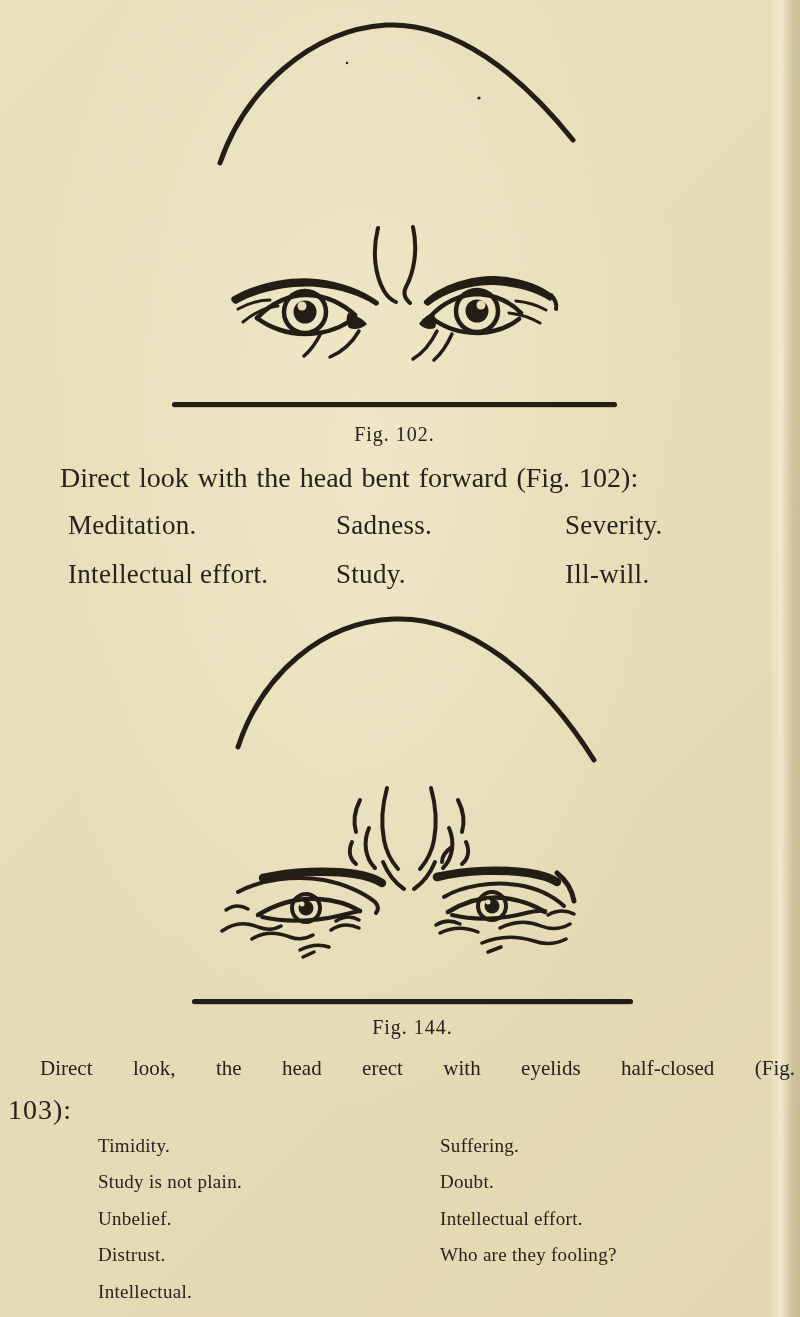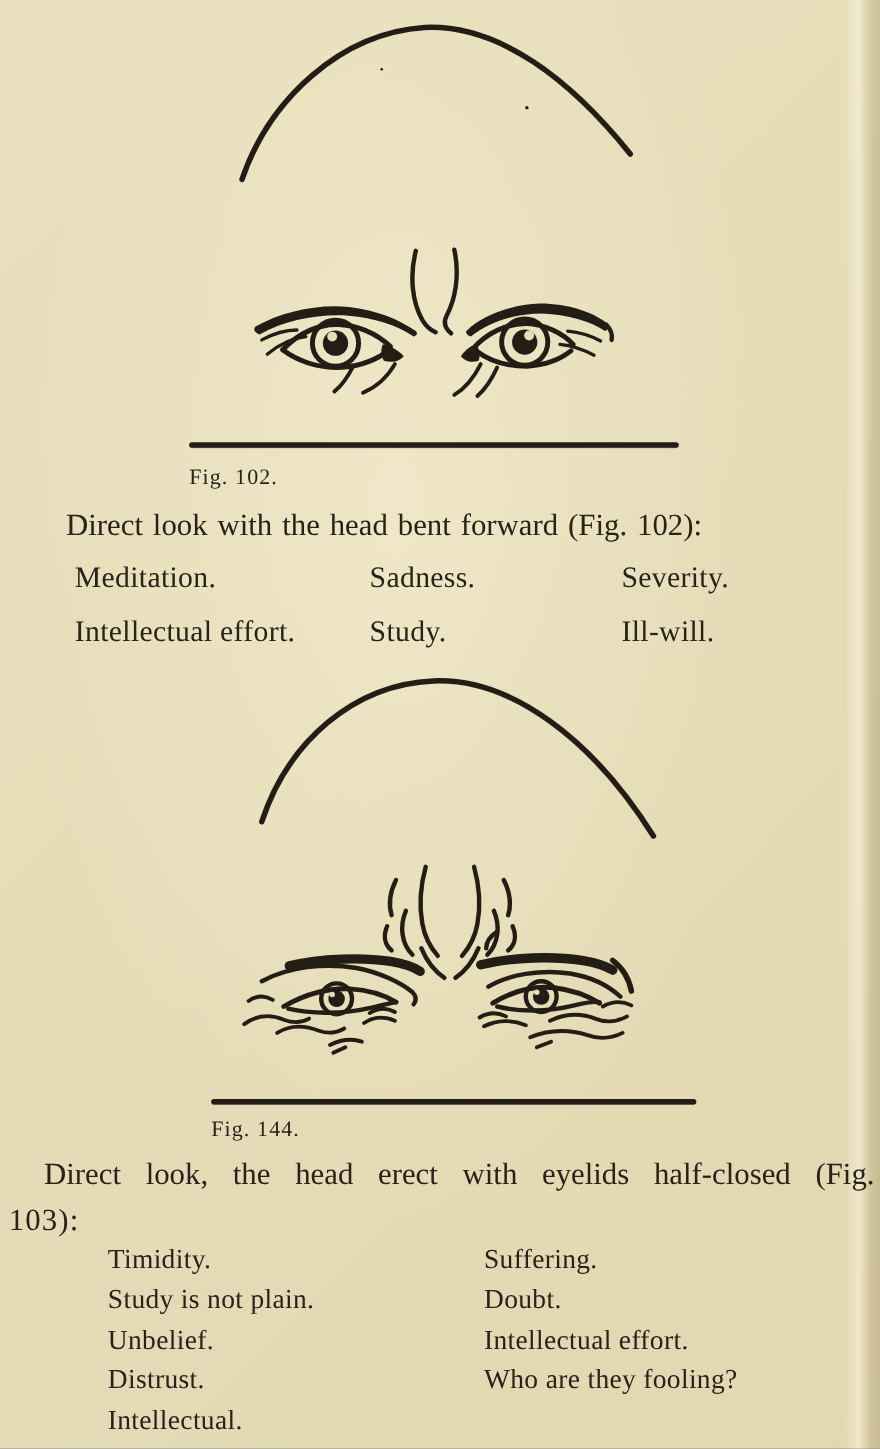--- a/index.html
+++ b/index.html
@@ -8,29 +8,29 @@
     background:
       radial-gradient(ellipse at 45% 35%, rgba(255,250,225,0.35) 0%, rgba(255,250,225,0) 55%),
       linear-gradient(to right, rgba(0,0,0,0) 0%, rgba(0,0,0,0) 96%, rgba(255,252,235,0.45) 97.6%, rgba(125,100,55,0.18) 99%, rgba(110,88,48,0.22) 100%),
       linear-gradient(135deg,#e9dfbd 0%, #e6dcb8 45%, #e2d7b0 100%);
     font-family:"Liberation Serif","DejaVu Serif",serif;
     color:#29221a;
   }
   .abs{position:absolute;}
   .rule{background:#241d15;height:5px;border-radius:2.5px;
         box-shadow:0 0.5px 0 rgba(36,29,21,0.35);}
-  .caption{font-size:20px;letter-spacing:1px;line-height:26px;}
+  .caption{font-size:20px;letter-spacing:1px;text-align:center;line-height:26px;}
   .para{font-size:28px;line-height:34px;white-space:nowrap;word-spacing:2px;margin-left:20px;}
-  .para-justify{font-size:28px;line-height:34px;text-align:justify;
+  .para-justify{font-size:21px;line-height:34px;text-align:justify;
                 text-align-last:justify;text-indent:32px;word-spacing:2px;}
   .para-cont{font-size:28px;line-height:34px;letter-spacing:1px;}
   .emotab{display:grid;grid-template-columns:258px 219px auto;
           font-size:27px;line-height:39px;letter-spacing:0.3px;gap:10px;}
   .listtab{display:grid;grid-template-columns:342px auto;
-           font-size:25px;line-height:36.4px;letter-spacing:0.3px;}
+           font-size:19px;line-height:36.4px;letter-spacing:0.3px;}
   svg{display:block;}
   .ink-stroke{stroke:#241d15;fill:none;stroke-linecap:round;stroke-linejoin:round;}
   .ink-fill{fill:#241d15;stroke:none;}
 </style>
 </head>
 <body>
 
 <div id="page">
 
   <svg class="abs" style="left:0;top:0" width="800" height="420" viewBox="0 0 800 420">

